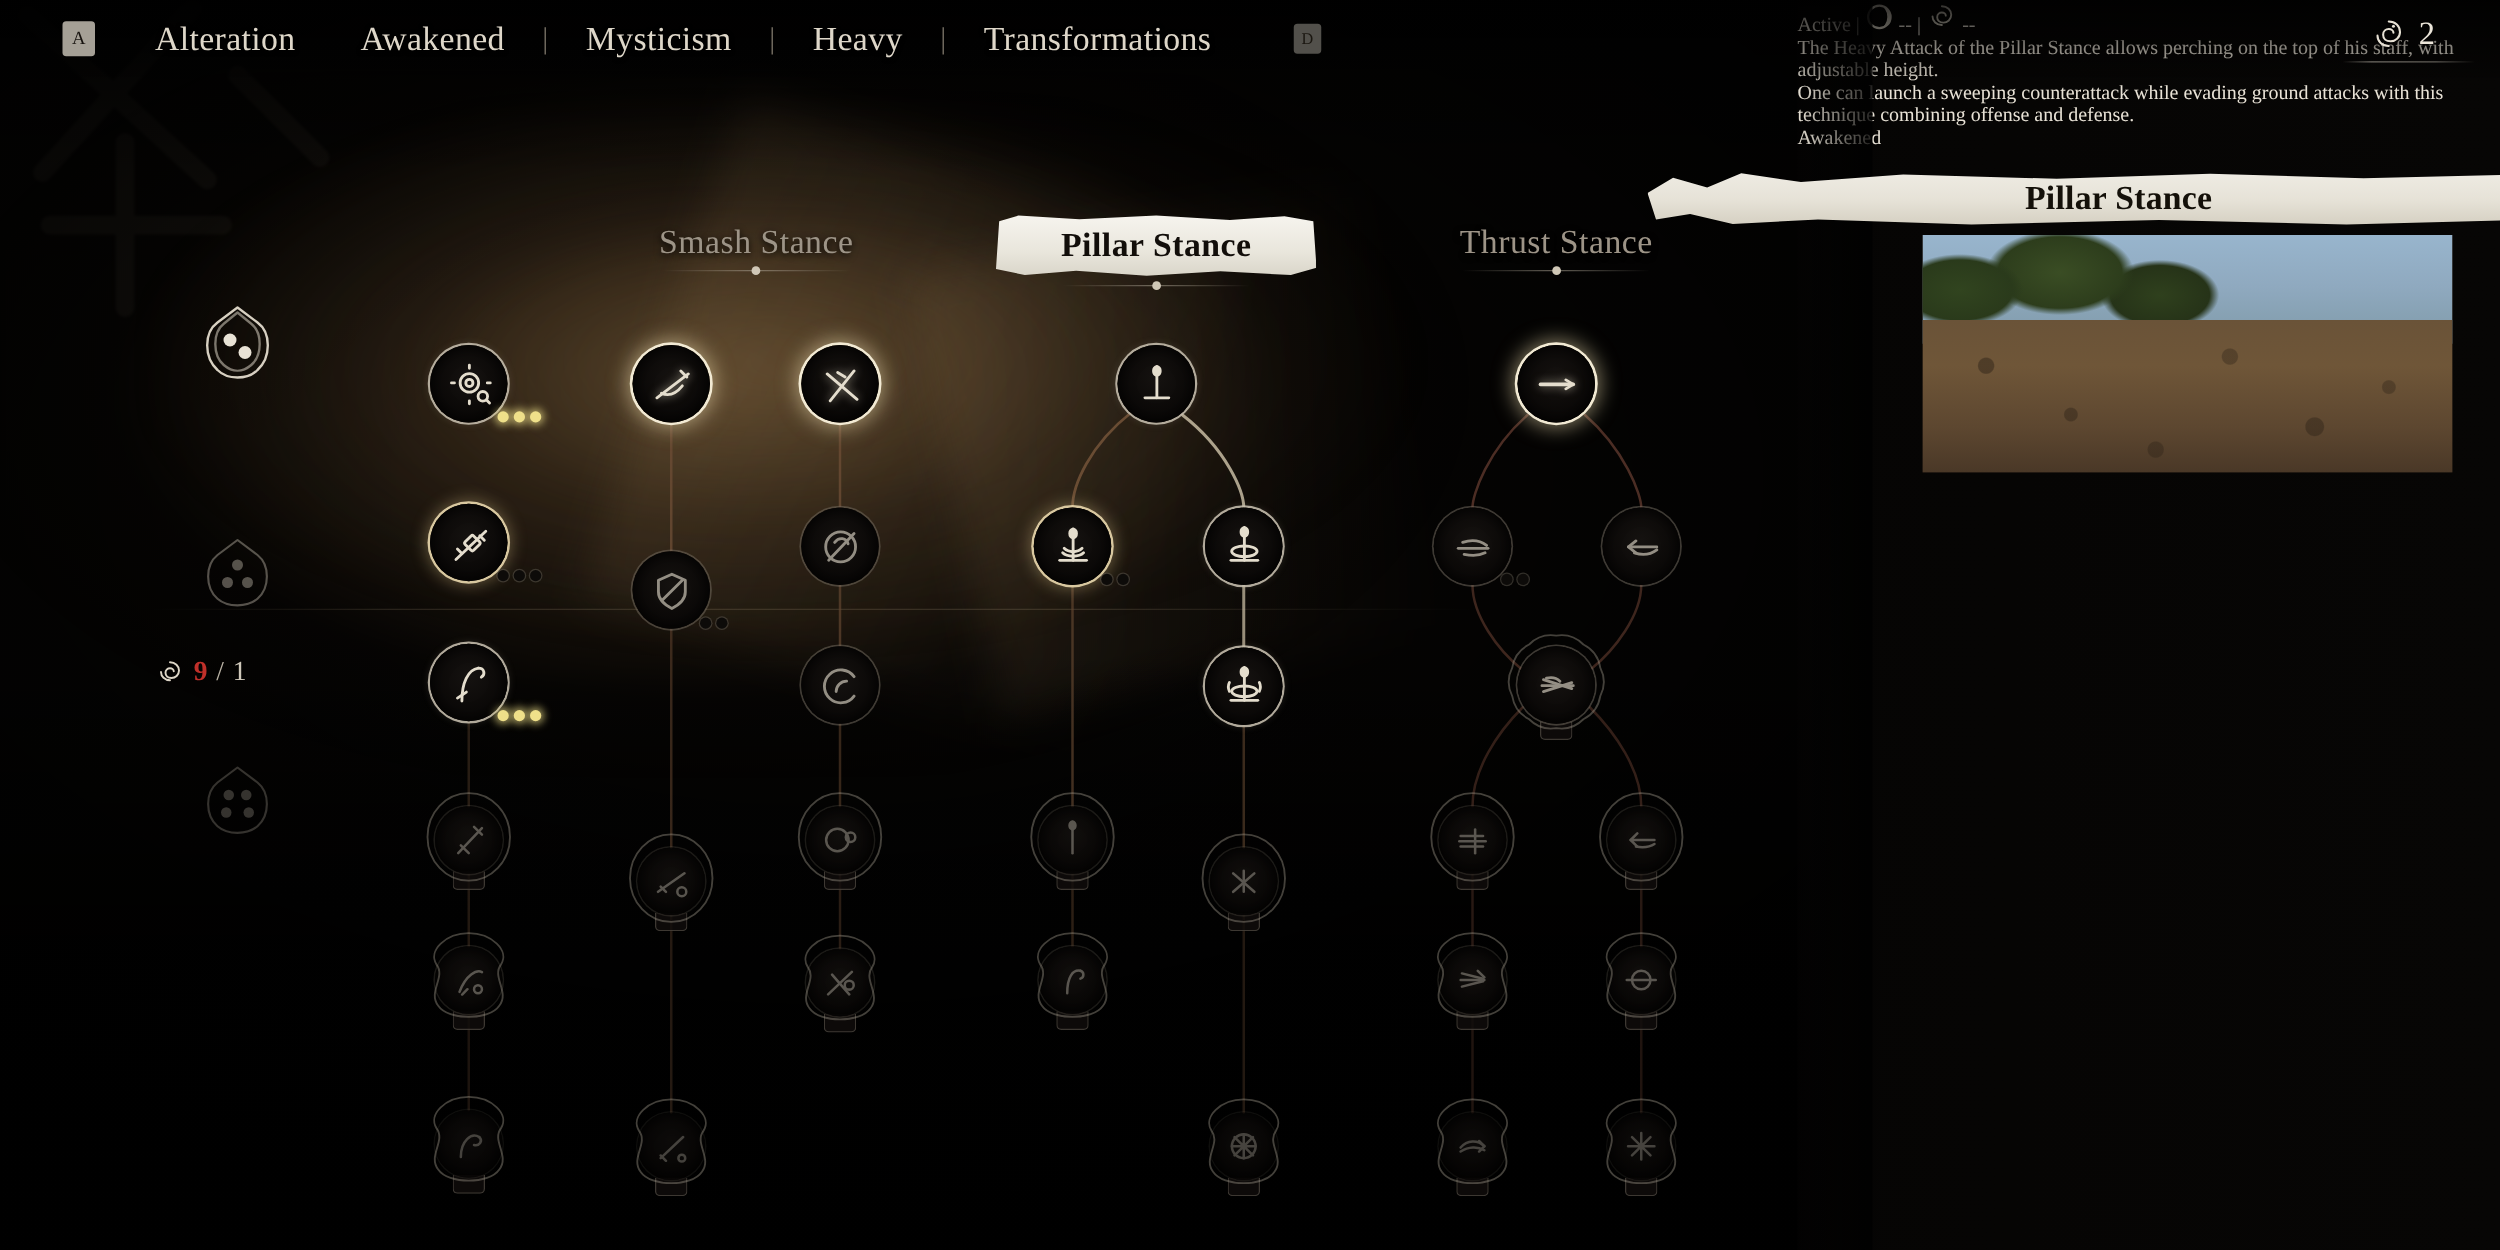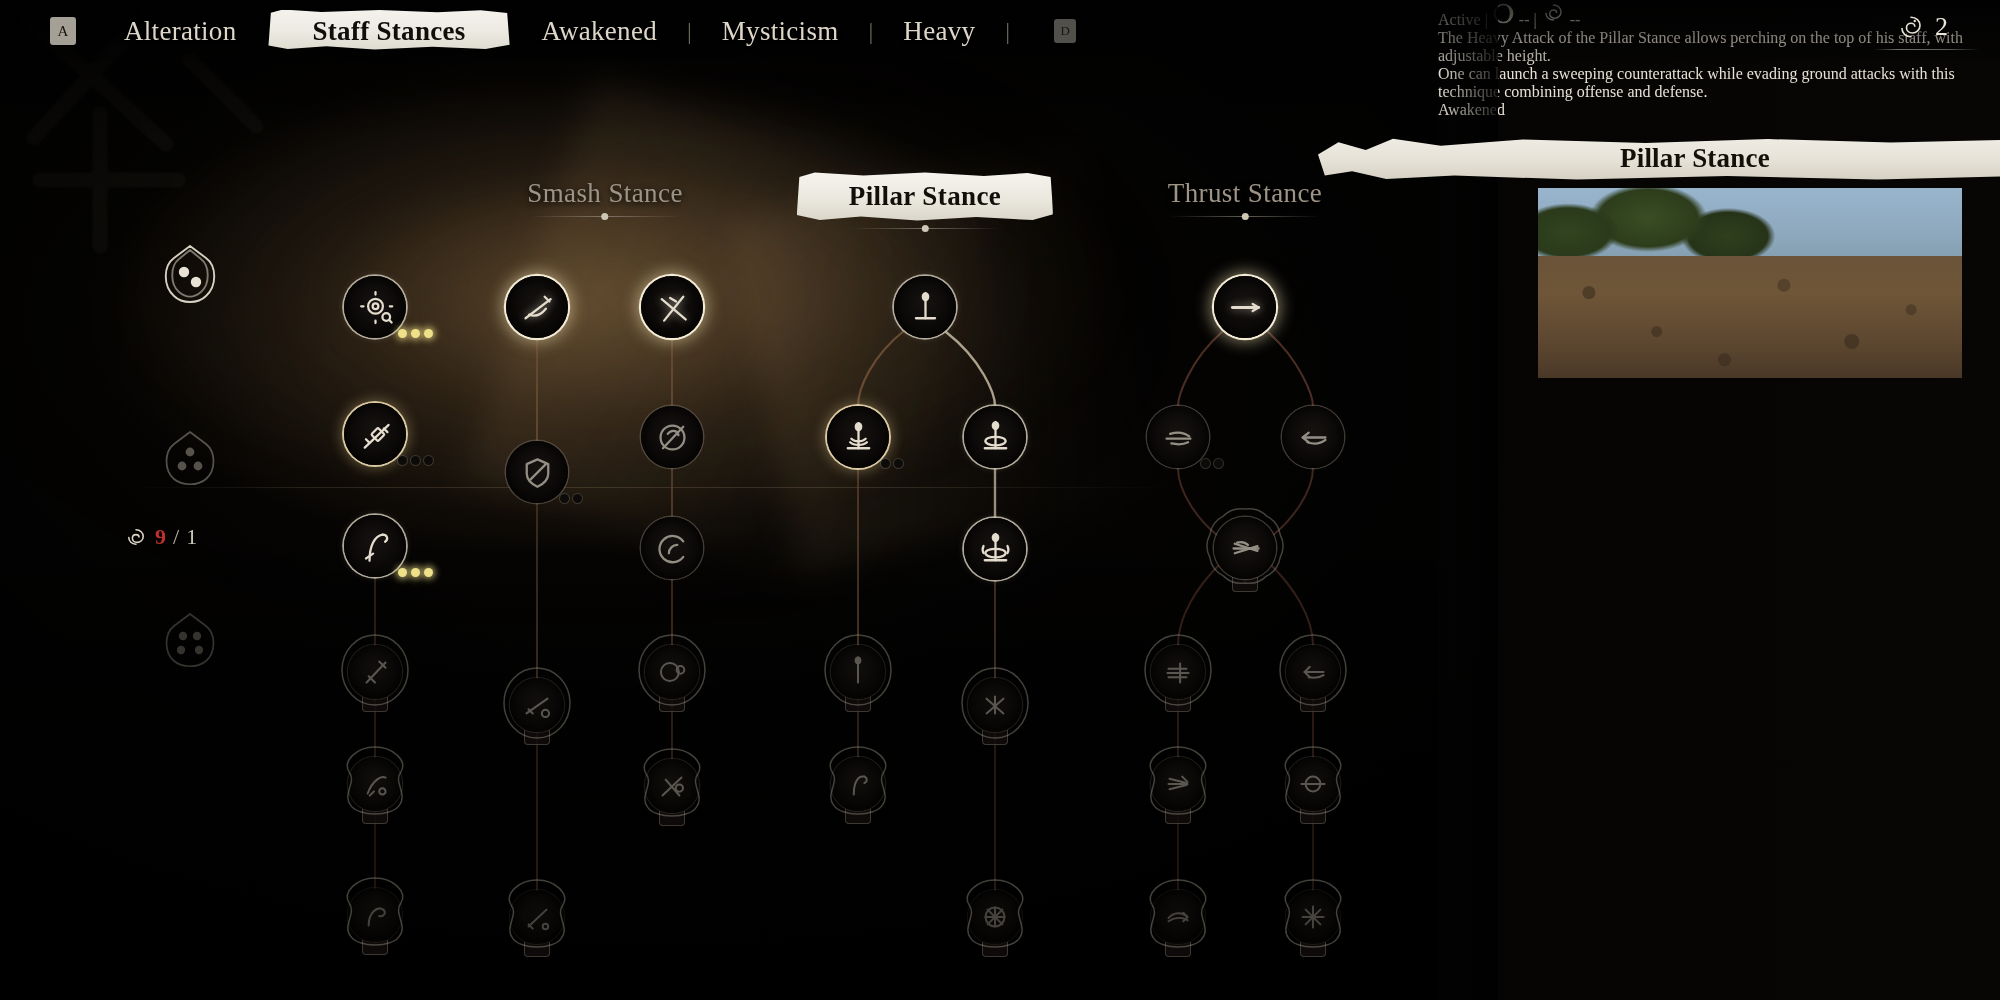--- a/index.html
+++ b/index.html
@@ -310,30 +310,27 @@
     </g>
   </svg>
   <div class="bg-hline"></div>
   <div class="bg-vignette"></div>
 </div>
 
 <div id="topbar">
   <div class="key-badge">A</div>
   <div class="nav-items">
     <div class="nav-item">Alteration</div>
-    <div class="nav-item active">
-      <span class="brush"></span>
-      <span>Staff Stances</span>
-    </div>
     <div class="nav-item">Awakened</div>
     <div class="nav-sep">|</div>
     <div class="nav-item">Mysticism</div>
     <div class="nav-sep">|</div>
     <div class="nav-item">Heavy</div>
     <div class="nav-sep">|</div>
+    <div class="nav-item">Transformations</div>
     <div class="key-badge d">D</div>
   </div>
   <div id="spirit-counter">
     <svg width="30" height="30" viewBox="0 0 40 40">
       <g fill="none" stroke="#e7e1d4" stroke-width="2.2" stroke-linecap="round">
         <path d="M20 7c7 0 12 5 12 11s-5 10-10 10-8-3-8-7 3-6 6-6 5 2 5 4"></path>
         <path d="M20 33c-7 0-12-5-12-11"></path>
         <circle cx="25" cy="12" r="1.6" fill="#e7e1d4" stroke="none"></circle>
       </g>
     </svg>

